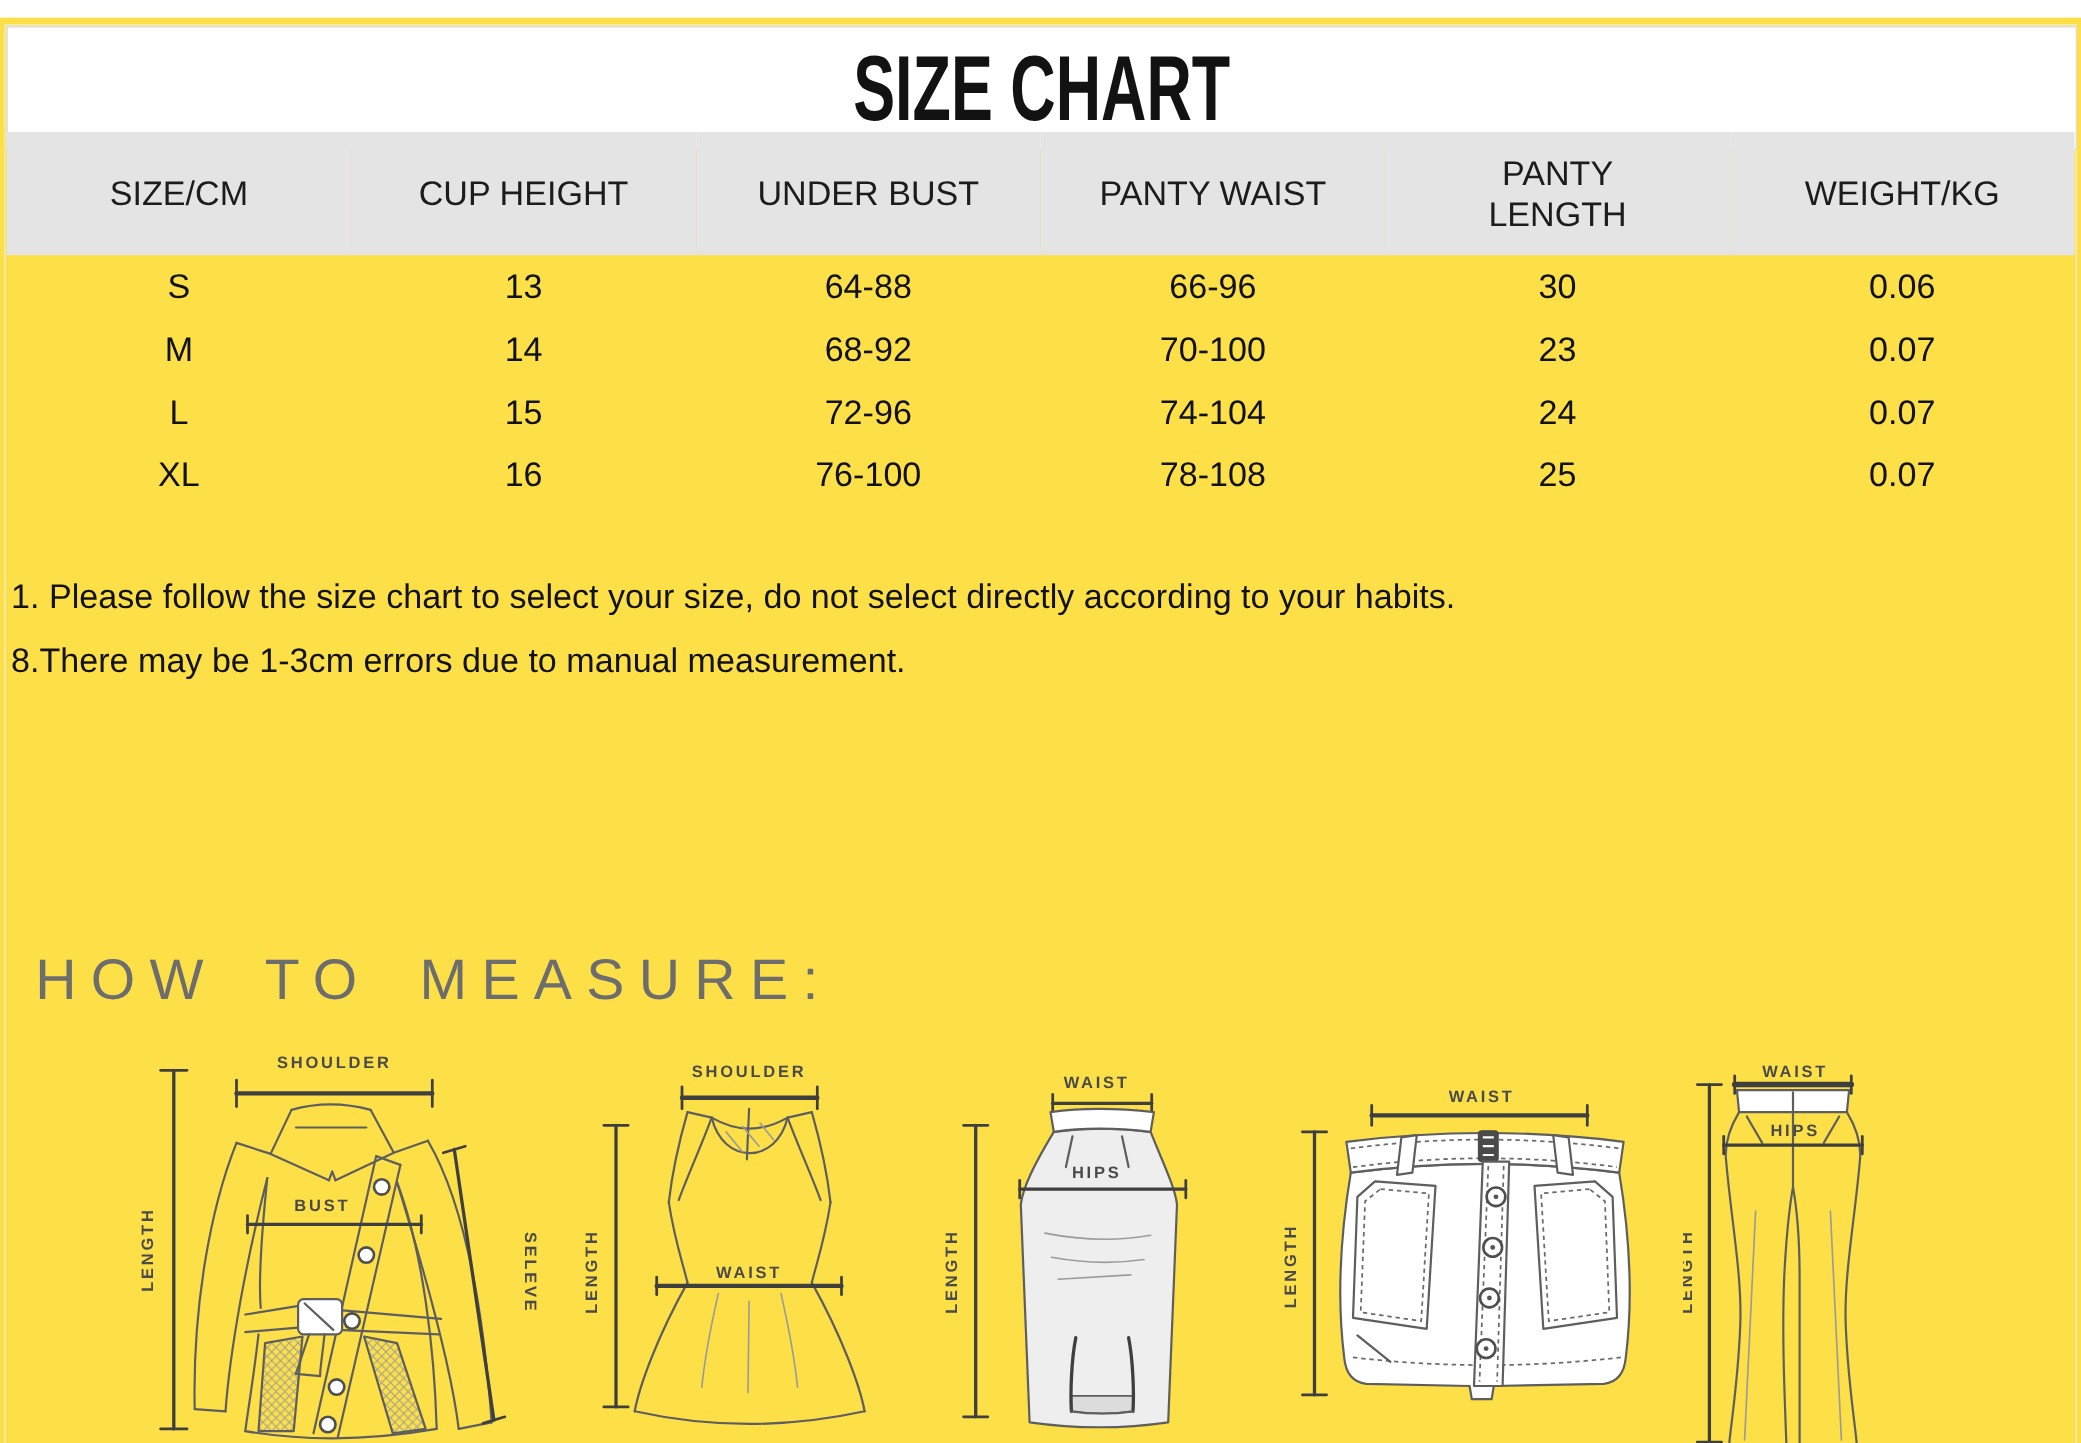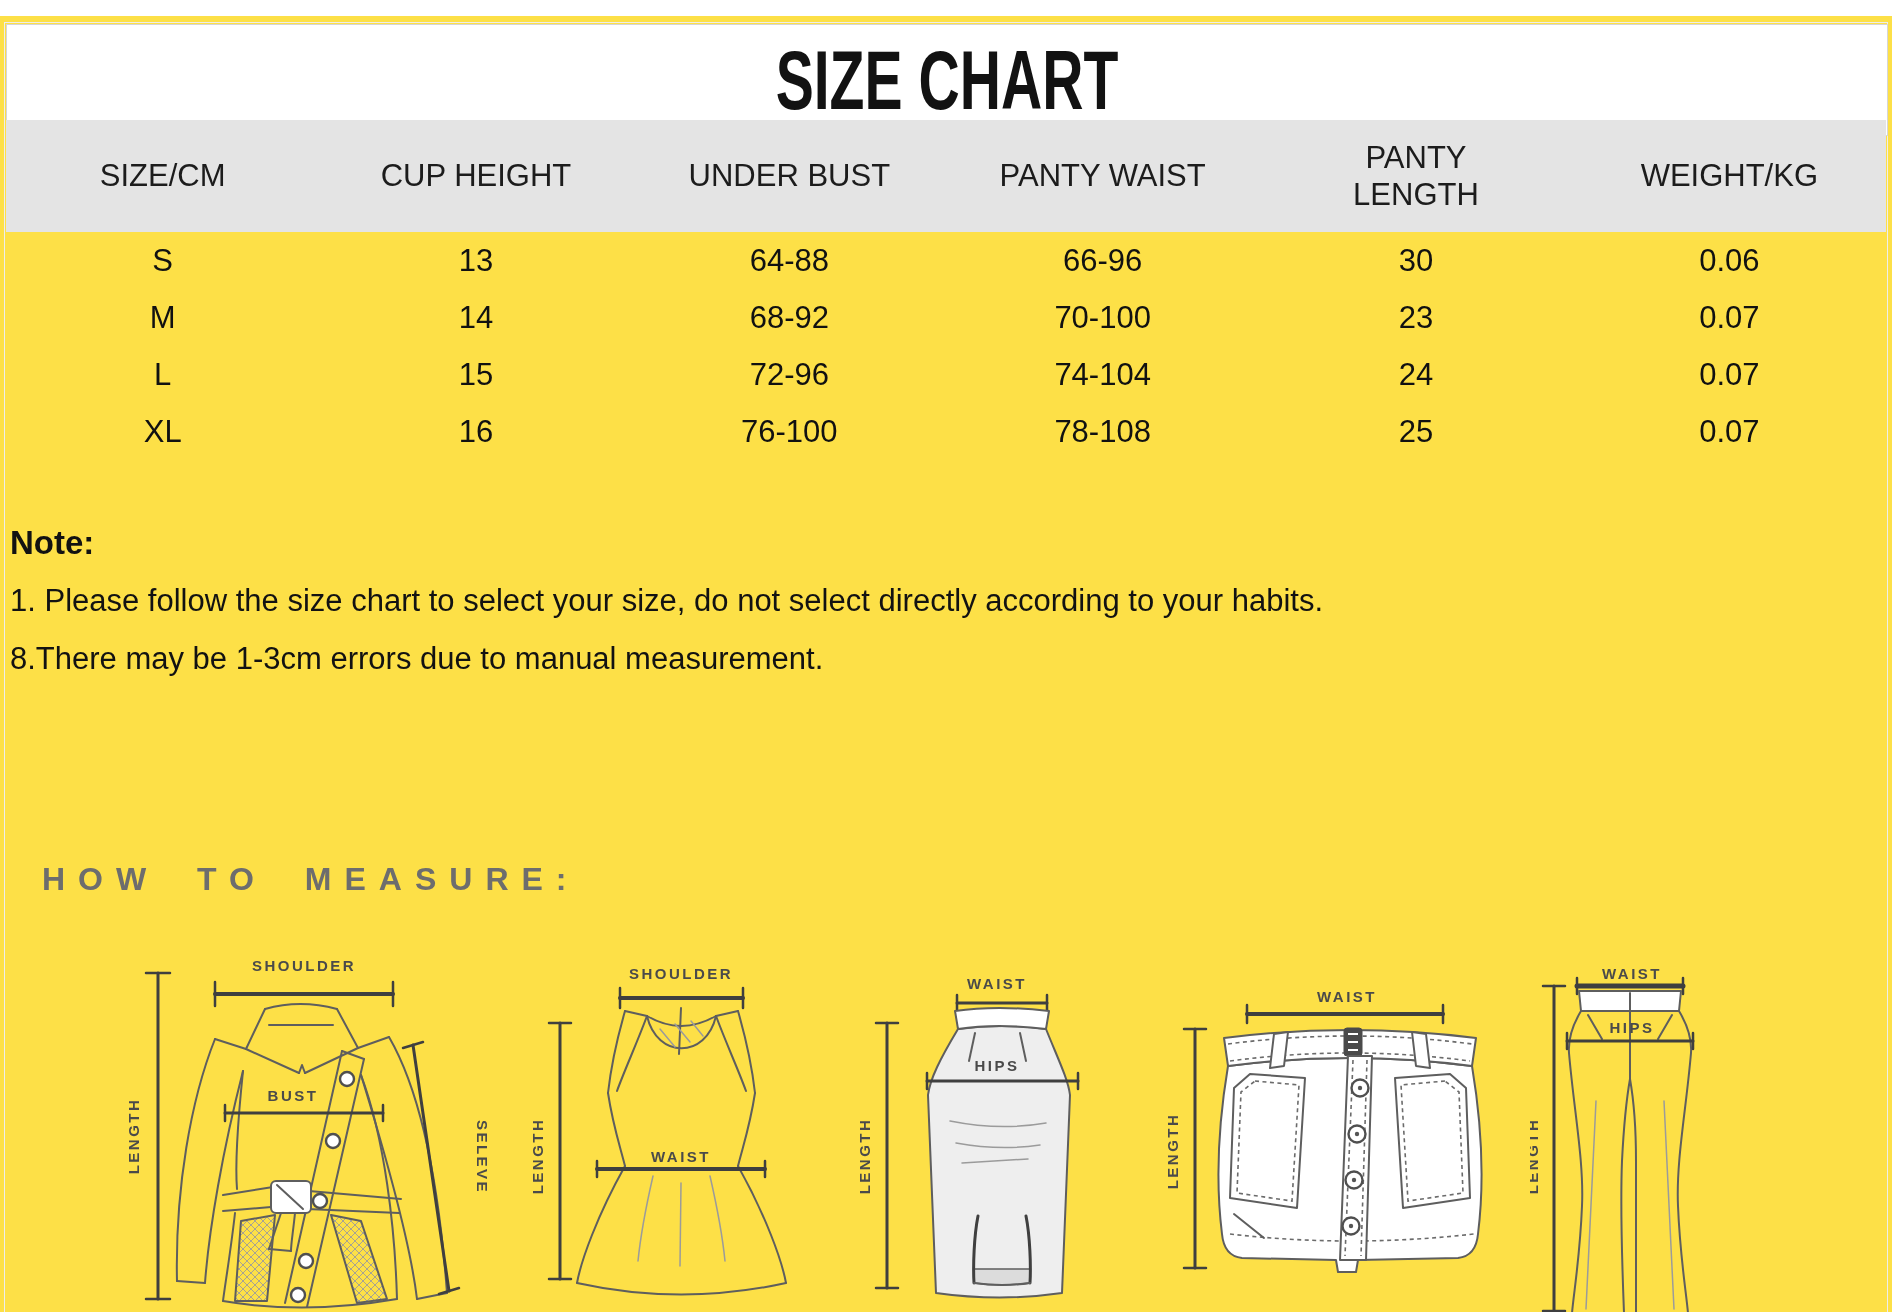--- a/index.html
+++ b/index.html
@@ -29,22 +29,22 @@
   table.size-table th .th-inner.narrow{max-width:150px;}
   table.size-table tbody tr{height:57px;}
   table.size-table td{
     font-size:31px;color:#111111;text-align:center;vertical-align:middle;padding:0;line-height:1;
   }
   
   .notes{position:absolute;left:10px;top:498px;width:1520px;font-size:31px;line-height:58px;color:#121212;}
   .notes .note-heading{font-weight:700;font-size:33px;}
   
   .measure-heading{
-    position:absolute;left:42px;top:845px;
-    font-size:32px;font-weight:700;color:#6d6d6d;letter-spacing:13px;word-spacing:16px;white-space:nowrap;
+    position:absolute;left:32px;top:845px;
+    font-size:52px;font-weight:400;color:#6d6d6d;letter-spacing:13px;word-spacing:16px;white-space:nowrap;
   }
   .measure-figures{position:absolute;left:0;top:925px;width:1892px;height:387px;}
   .measure-figures svg{position:absolute;display:block;}
   .fig-jacket{left:95px;top:8px;}
   .fig-dress{left:525px;top:20px;}
   .fig-pencil-skirt{left:850px;top:20px;}
   .fig-button-skirt{left:1160px;top:35px;}
   .fig-pants{left:1530px;top:20px;}
   
   .g-ln{fill:none;stroke:#5e5e5e;stroke-width:2;stroke-linecap:round;stroke-linejoin:round;}
@@ -113,21 +113,20 @@
           <td>76-100</td>
           <td>78-108</td>
           <td>25</td>
           <td>0.07</td>
         </tr>
       </tbody>
     </table>
   </div>
 
   <div class="notes">
-    <div class="note-heading">Note:</div>
     <div>1. Please follow the size chart to select your size, do not select directly according to your habits.</div>
     <div>8.There may be 1-3cm errors due to manual measurement.</div>
   </div>
 
   <div class="measure-heading">HOW TO MEASURE:</div>
 
   <div class="measure-figures">
 
     <svg class="fig-jacket" width="400" height="372" viewBox="0 0 400 372">
       <defs>

